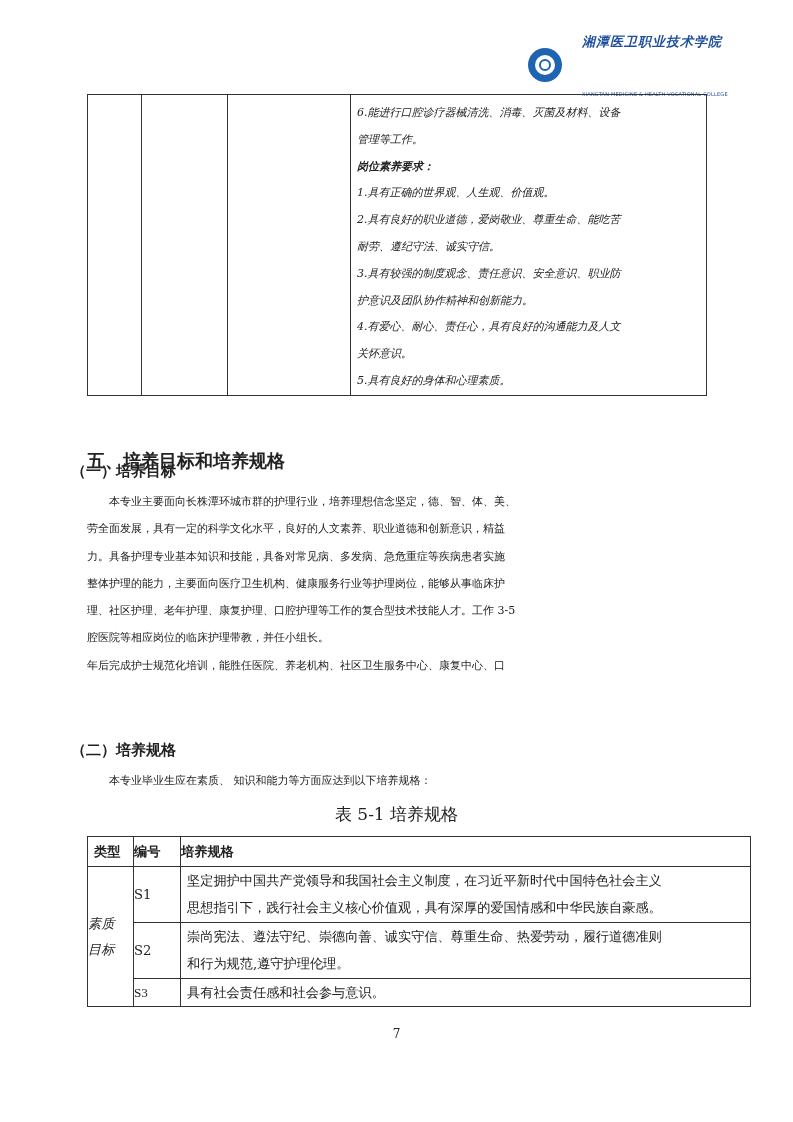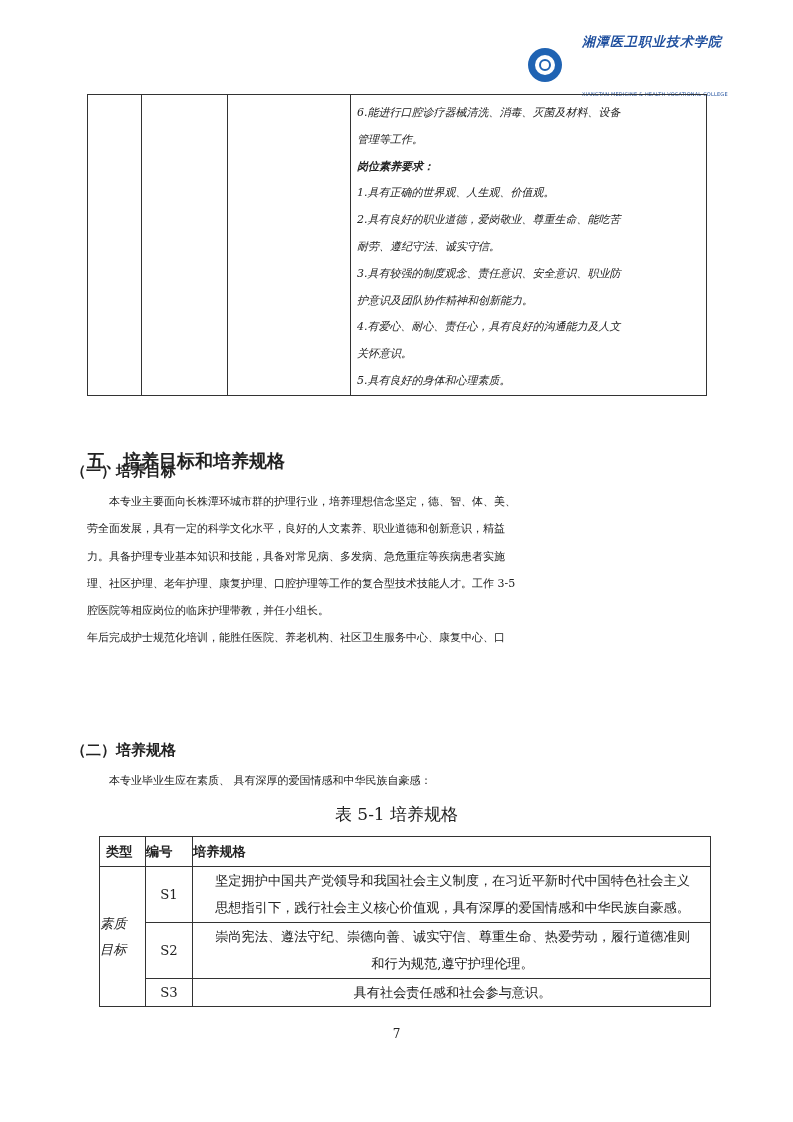--- a/index.html
+++ b/index.html
@@ -21,30 +21,30 @@
   .t1-cell-text .line { display: block; }
   .bold { font-weight: bold; font-family: "DejaVu Sans", "Liberation Sans", sans-serif; }
 
   .h1 { position: absolute; left: 87px; top: 425px; font-size: 18px; font-weight: bold; font-family: "DejaVu Sans", "Liberation Sans", sans-serif; margin-top: 24px; }
   .h2 { position: absolute; left: 71px; font-size: 15px; font-weight: bold; font-family: "DejaVu Sans", "Liberation Sans", sans-serif; }
   .para { position: absolute; left: 87px; width: 622px; font-size: 11px; line-height: 27.3px; text-align: justify; }
   .para .line { display: block; white-space: nowrap; }
   .caption { position: absolute; left: 0; width: 793px; text-align: center; top: 803px; font-size: 17px; }
 
   
-  .t2 { position: absolute; left: 87px; top: 836px; width: 612px; border-collapse: collapse; table-layout: fixed; margin-left: 12px; }
-  .t2 td, .t2 th { border: 1.3px solid #333; padding: 0; font-size: 13.2px; text-align: center; }
+  .t2 { position: absolute; left: 87px; top: 836px; width: 664px; border-collapse: collapse; table-layout: fixed; }
+  .t2 td, .t2 th { border: 1.3px solid #333; padding: 0; font-size: 13.2px; }
   .t2 th { height: 29px; font-family: "DejaVu Sans", "Liberation Sans", sans-serif; font-weight: bold; text-align: left; }
   .t2 th.type { text-align: left; padding-left: 6px; }
-  .t2 td.code { text-align: center; }
+  .t2 td.code { text-align: left; }
   .t2 td.type { text-align: left; line-height: 26px; font-style: italic; }
   .t2 td.spec { padding: 0 4px 0 6px; line-height: 27px; vertical-align: top; }
   .t2 tr.r1 td { height: 55px; }
   .t2 tr.r2 td { height: 55px; }
-  .t2 tr.r3 td { height: 27px; }
+  .t2 tr.r3 td { height: 27px; font-family: Liberation Serif, serif; }
 
   .page-num { position: absolute; left: 0; width: 793px; text-align: center; top: 1027px; font-size: 12px; }
 </style>
 </head>
 <body>
 
 <div class="header-logo">
   <div class="logo-emblem"></div>
   <div class="logo-text">
     <span class="logo-cn">湘潭医卫职业技术学院</span>
@@ -83,28 +83,29 @@
 </tbody>
   </table>
 
 <div class="h1">五、培养目标和培养规格</div>
 
 <div class="h2" style="top:462px">（一）培养目标</div>
 <div class="para" style="top:488px" id="goal-para">
     <span class="line">　　本专业主要面向长株潭环城市群的护理行业，培养理想信念坚定，德、智、体、美、</span>
     <span class="line">劳全面发展，具有一定的科学文化水平，良好的人文素养、职业道德和创新意识，精益</span>
     <span class="line">力。具备护理专业基本知识和技能，具备对常见病、多发病、急危重症等疾病患者实施</span>
+    <span class="line">整体护理的能力，主要面向医疗卫生机构、健康服务行业等护理岗位，能够从事临床护</span>
     <span class="line">理、社区护理、老年护理、康复护理、口腔护理等工作的复合型技术技能人才。工作 3-5</span>
     <span class="line">腔医院等相应岗位的临床护理带教，并任小组长。</span>
     <span class="line">年后完成护士规范化培训，能胜任医院、养老机构、社区卫生服务中心、康复中心、口</span>
   </div>
 
 <div class="h2" style="top:741px">（二）培养规格</div>
 <div class="para" style="top:767px">
-  <span class="line">　　本专业毕业生应在素质、 具有深厚的爱国情感和中华民族自豪感：</span>
+  <span class="line">　　本专业毕业生应在素质、 知识和能力等方面应达到以下培养规格：</span>
 </div>
 <div class="caption">表 5-1  培养规格</div>
 
 <table class="t2">
   <colgroup>
       <col style="width:46px">
       <col style="width:47px">
       <col>
     </colgroup>
   <tbody>

